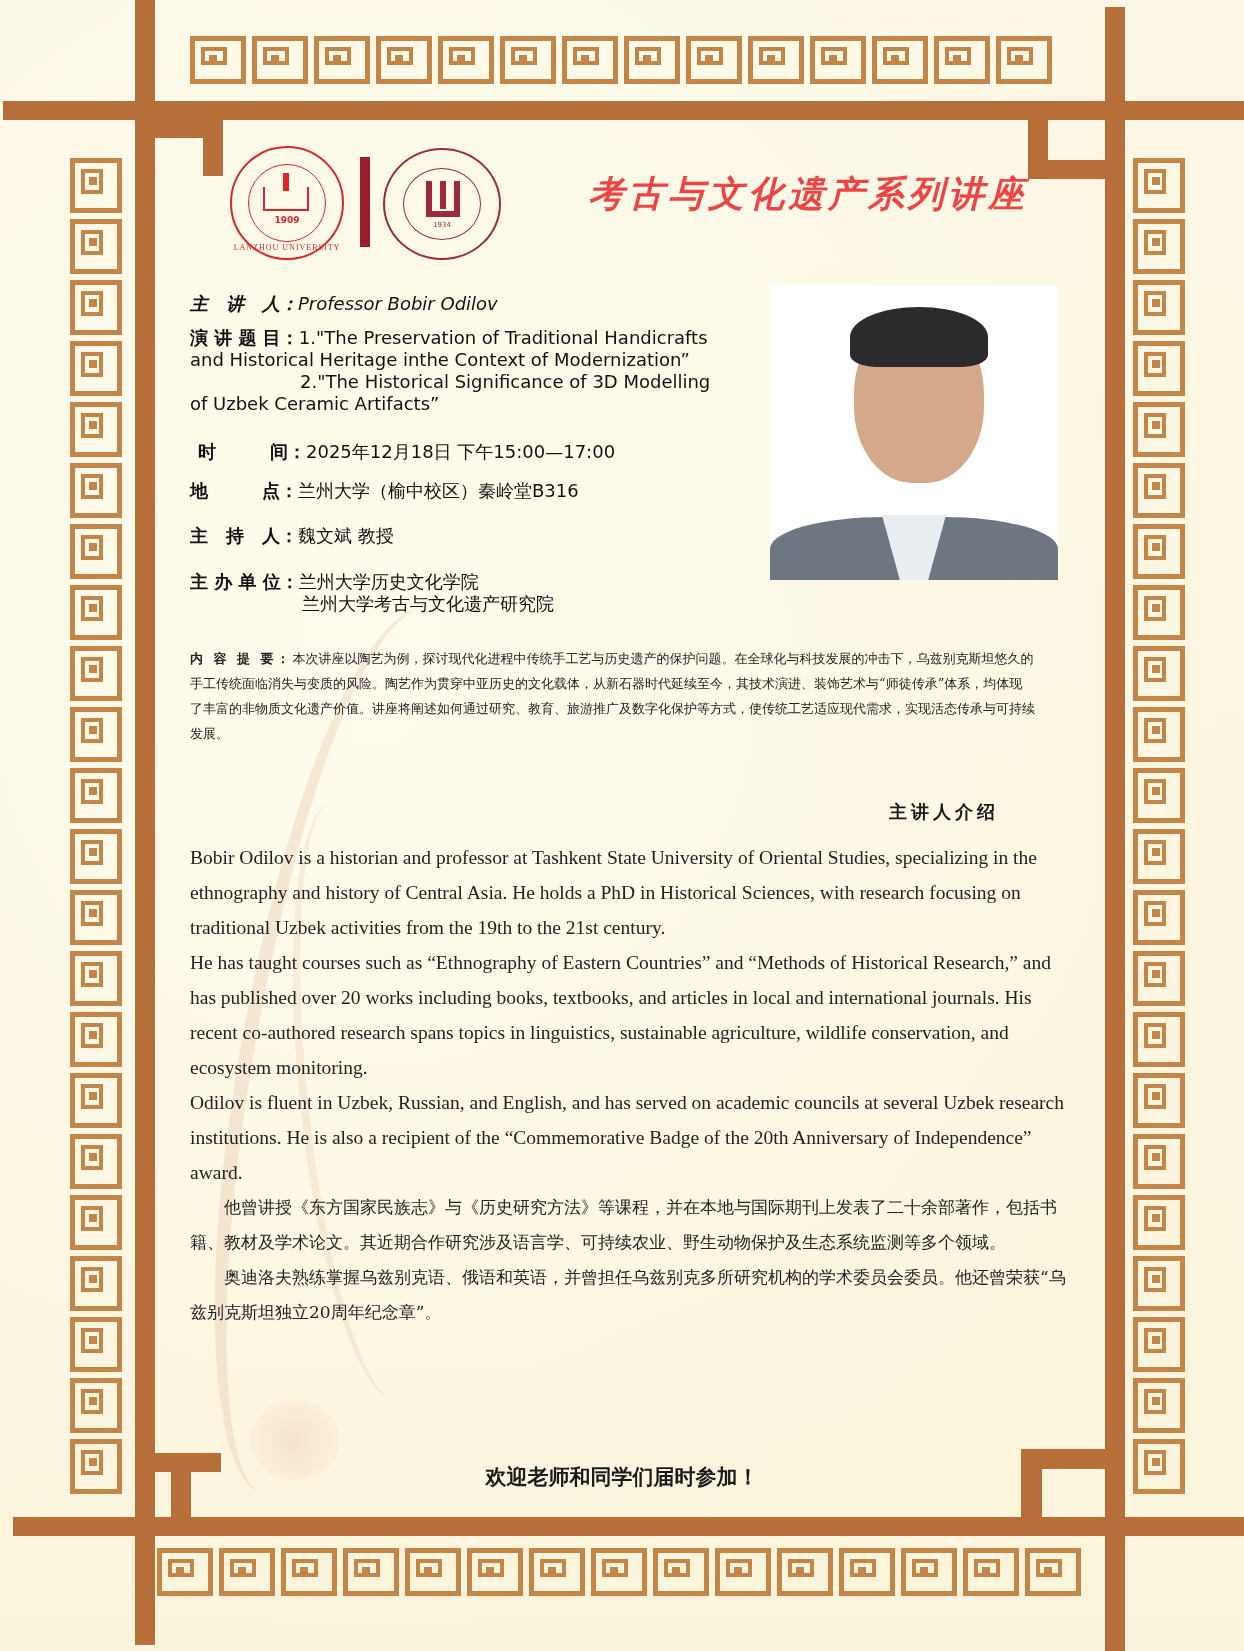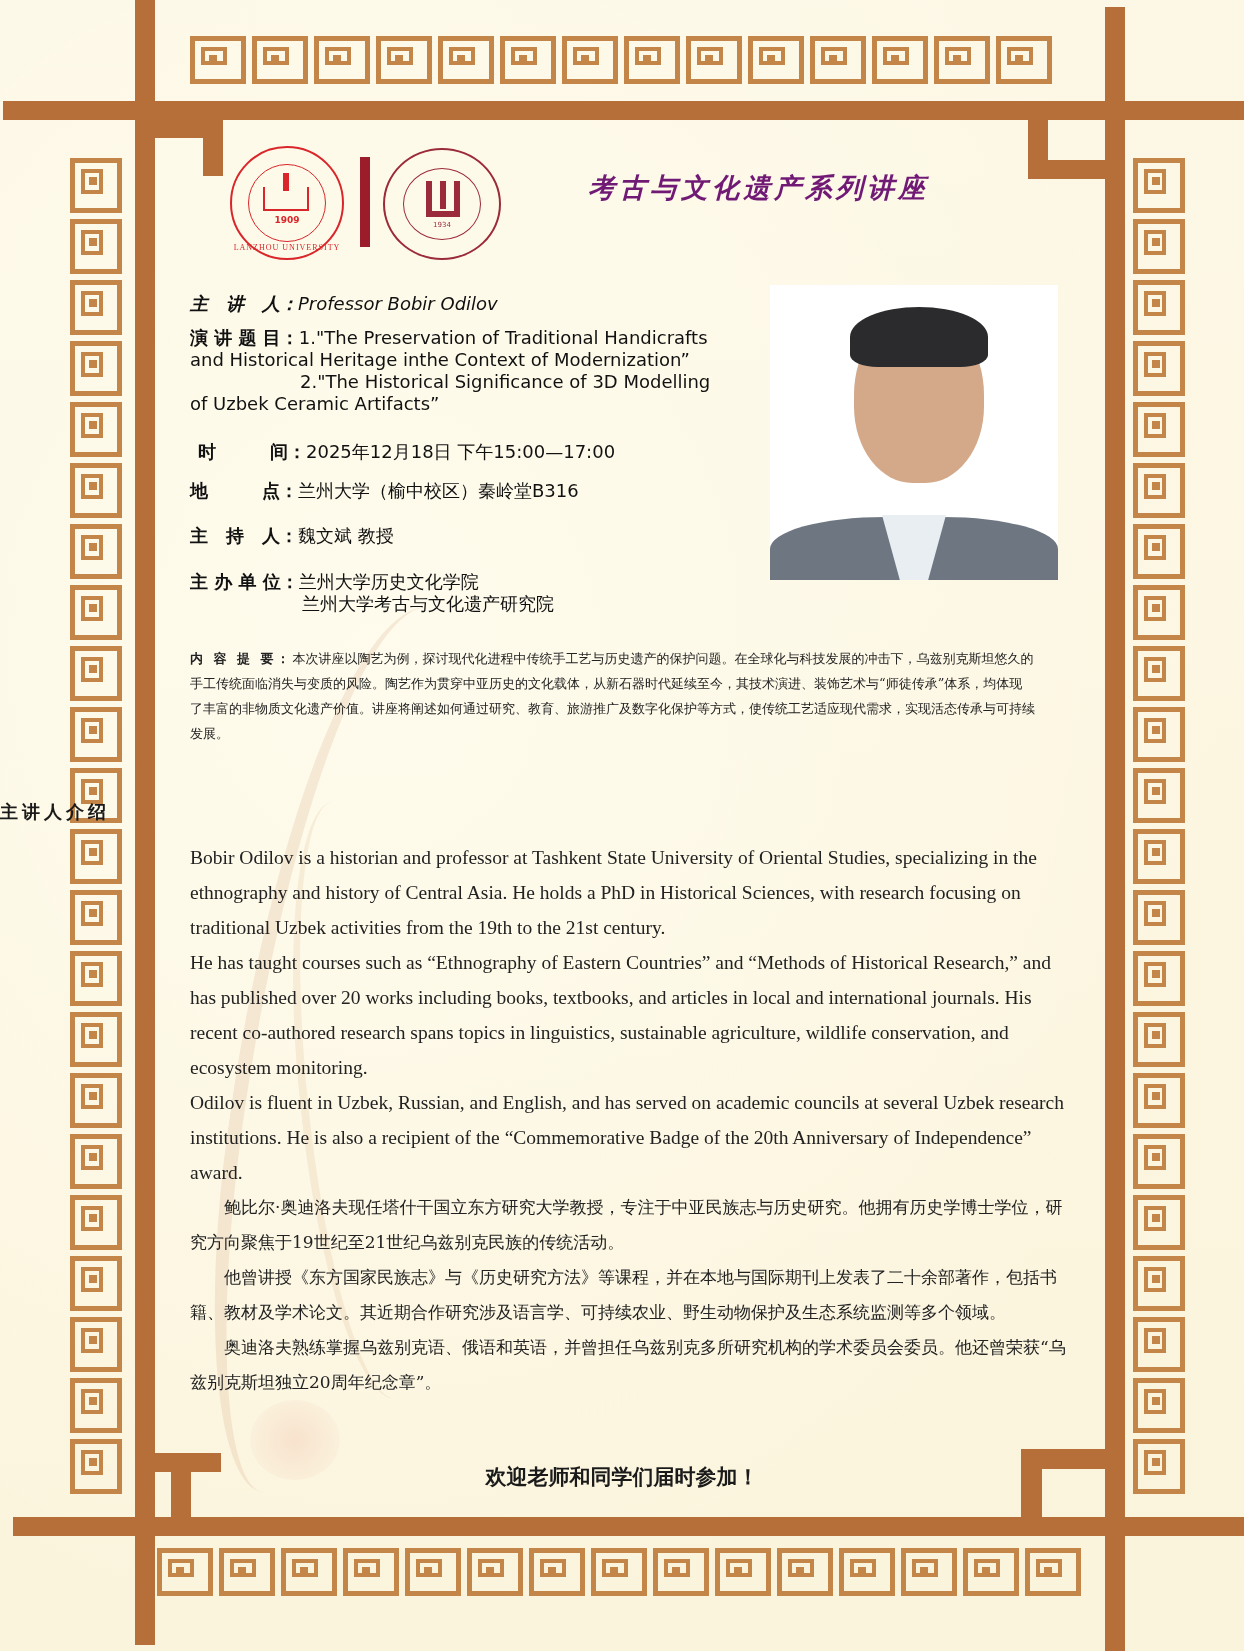--- a/index.html
+++ b/index.html
@@ -37,34 +37,34 @@
   .divider{position:absolute;left:360px;top:157px;width:10px;height:90px;background:#9b1c2a;}
   .logo2{position:absolute;left:383px;top:148px;width:118px;height:112px;border-radius:50%;
     border:2px solid #9b2a3a;box-sizing:border-box;}
   .logo2 .inner{position:absolute;left:18px;top:18px;width:78px;height:72px;border-radius:50%;
     border:1.5px solid #9b2a3a;box-sizing:border-box;}
   .logo2 .glyph{position:absolute;left:22px;top:12px;width:34px;height:36px;
     border:6px solid #9b2a3a;border-top:none;box-sizing:border-box;}
   .logo2 .glyph::before{content:"";position:absolute;left:8px;top:0;width:6px;height:28px;background:#9b2a3a;}
   .logo2 .yr{position:absolute;left:0;right:0;top:52px;text-align:center;font-size:7px;color:#9b2a3a;}
   .series-title{position:absolute;left:588px;top:170px;font-family:"DejaVu Serif","Liberation Serif",serif;
-    font-size:27px;font-weight:bold;letter-spacing:4px;color:#701a75;font-style:italic;}
+    font-size:36px;font-weight:bold;letter-spacing:4px;color:#ef4444;font-style:italic;}
 
   .info{position:absolute;left:190px;font-size:18px;line-height:22px;color:#111;}
   .info .lab{font-weight:bold;}
   .photo{position:absolute;left:770px;top:285px;width:288px;height:295px;background:#fff;overflow:hidden;}
   .photo .head{position:absolute;left:84px;top:28px;width:130px;height:170px;border-radius:48% 48% 45% 45%;background:#d3a98a;}
   .photo .hair{position:absolute;left:80px;top:22px;width:138px;height:60px;border-radius:50% 50% 20% 20%;background:#2b2a2c;}
   .photo .suit{position:absolute;left:0;top:232px;width:288px;height:80px;background:#6e7681;border-radius:40% 40% 0 0;}
   .photo .shirt{position:absolute;left:112px;top:230px;width:64px;height:70px;background:#e8eef2;clip-path:polygon(0 0,100% 0,70% 100%,30% 100%);}
 
   .abstract{position:absolute;left:190px;top:646px;width:845px;font-size:13px;line-height:25px;
     font-family:"DejaVu Serif","Liberation Serif",serif;color:#222;}
   .abstract .lab{font-family:"DejaVu Sans",sans-serif;font-weight:bold;letter-spacing:3px;}
-  .section-title{position:absolute;left:0;width:999px;top:800px;text-align:left;font-size:18px;font-weight:bold;letter-spacing:4px;}
+  .section-title{position:absolute;left:0;width:999px;top:800px;text-align:right;font-size:18px;font-weight:bold;letter-spacing:4px;}
   .bio{position:absolute;left:190px;top:840px;width:880px;font-family:"Liberation Serif","DejaVu Serif",serif;
     font-size:19.5px;line-height:35px;color:#222;}
   .bio p{margin:0;}
   .bio .zh{font-family:"DejaVu Serif",serif;font-size:17px;text-indent:2em;}
   .welcome{position:absolute;left:0;width:1244px;top:1463px;text-align:center;font-size:21px;font-weight:bold;}
 </style>
 </head>
 <body>
 
 <div class="bg"></div>
@@ -219,18 +219,17 @@
 
 <div class="abstract">
   <span class="lab">内 容 提 要：</span><span>本次讲座以陶艺为例，探讨现代化进程中传统手工艺与历史遗产的保护问题。在全球化与科技发展的冲击下，乌兹别克斯坦悠久的手工传统面临消失与变质的风险。陶艺作为贯穿中亚历史的文化载体，从新石器时代延续至今，其技术演进、装饰艺术与“师徒传承”体系，均体现了丰富的非物质文化遗产价值。讲座将阐述如何通过研究、教育、旅游推广及数字化保护等方式，使传统工艺适应现代需求，实现活态传承与可持续发展。</span>
 </div>
 
 <div class="section-title">主讲人介绍</div>
 <div class="bio">
   <p>Bobir Odilov is a historian and professor at Tashkent State University of Oriental Studies, specializing in the ethnography and history of Central Asia. He holds a PhD in Historical Sciences, with research focusing on traditional Uzbek activities from the 19th to the 21st century.</p>
   <p>He has taught courses such as “Ethnography of Eastern Countries” and “Methods of Historical Research,” and has published over 20 works including books, textbooks, and articles in local and international journals. His recent co-authored research spans topics in linguistics, sustainable agriculture, wildlife conservation, and ecosystem monitoring.</p>
   <p>Odilov is fluent in Uzbek, Russian, and English, and has served on academic councils at several Uzbek research institutions. He is also a recipient of the “Commemorative Badge of the 20th Anniversary of Independence” award.</p>
-  <p class="zh">鲍比尔·奥迪洛夫现任塔什干国立东方研究大学教授，专注于中亚民族志与历史研究。他拥有历史学博士学位，研究方向聚焦于19世纪至21世纪乌兹别克民族的传统活动。</p>
   <p class="zh">他曾讲授《东方国家民族志》与《历史研究方法》等课程，并在本地与国际期刊上发表了二十余部著作，包括书籍、教材及学术论文。其近期合作研究涉及语言学、可持续农业、野生动物保护及生态系统监测等多个领域。</p>
   <p class="zh">奥迪洛夫熟练掌握乌兹别克语、俄语和英语，并曾担任乌兹别克多所研究机构的学术委员会委员。他还曾荣获“乌兹别克斯坦独立20周年纪念章”。</p>
 </div>
 
 <div class="welcome">欢迎老师和同学们届时参加！</div>
 
 </body></html>

